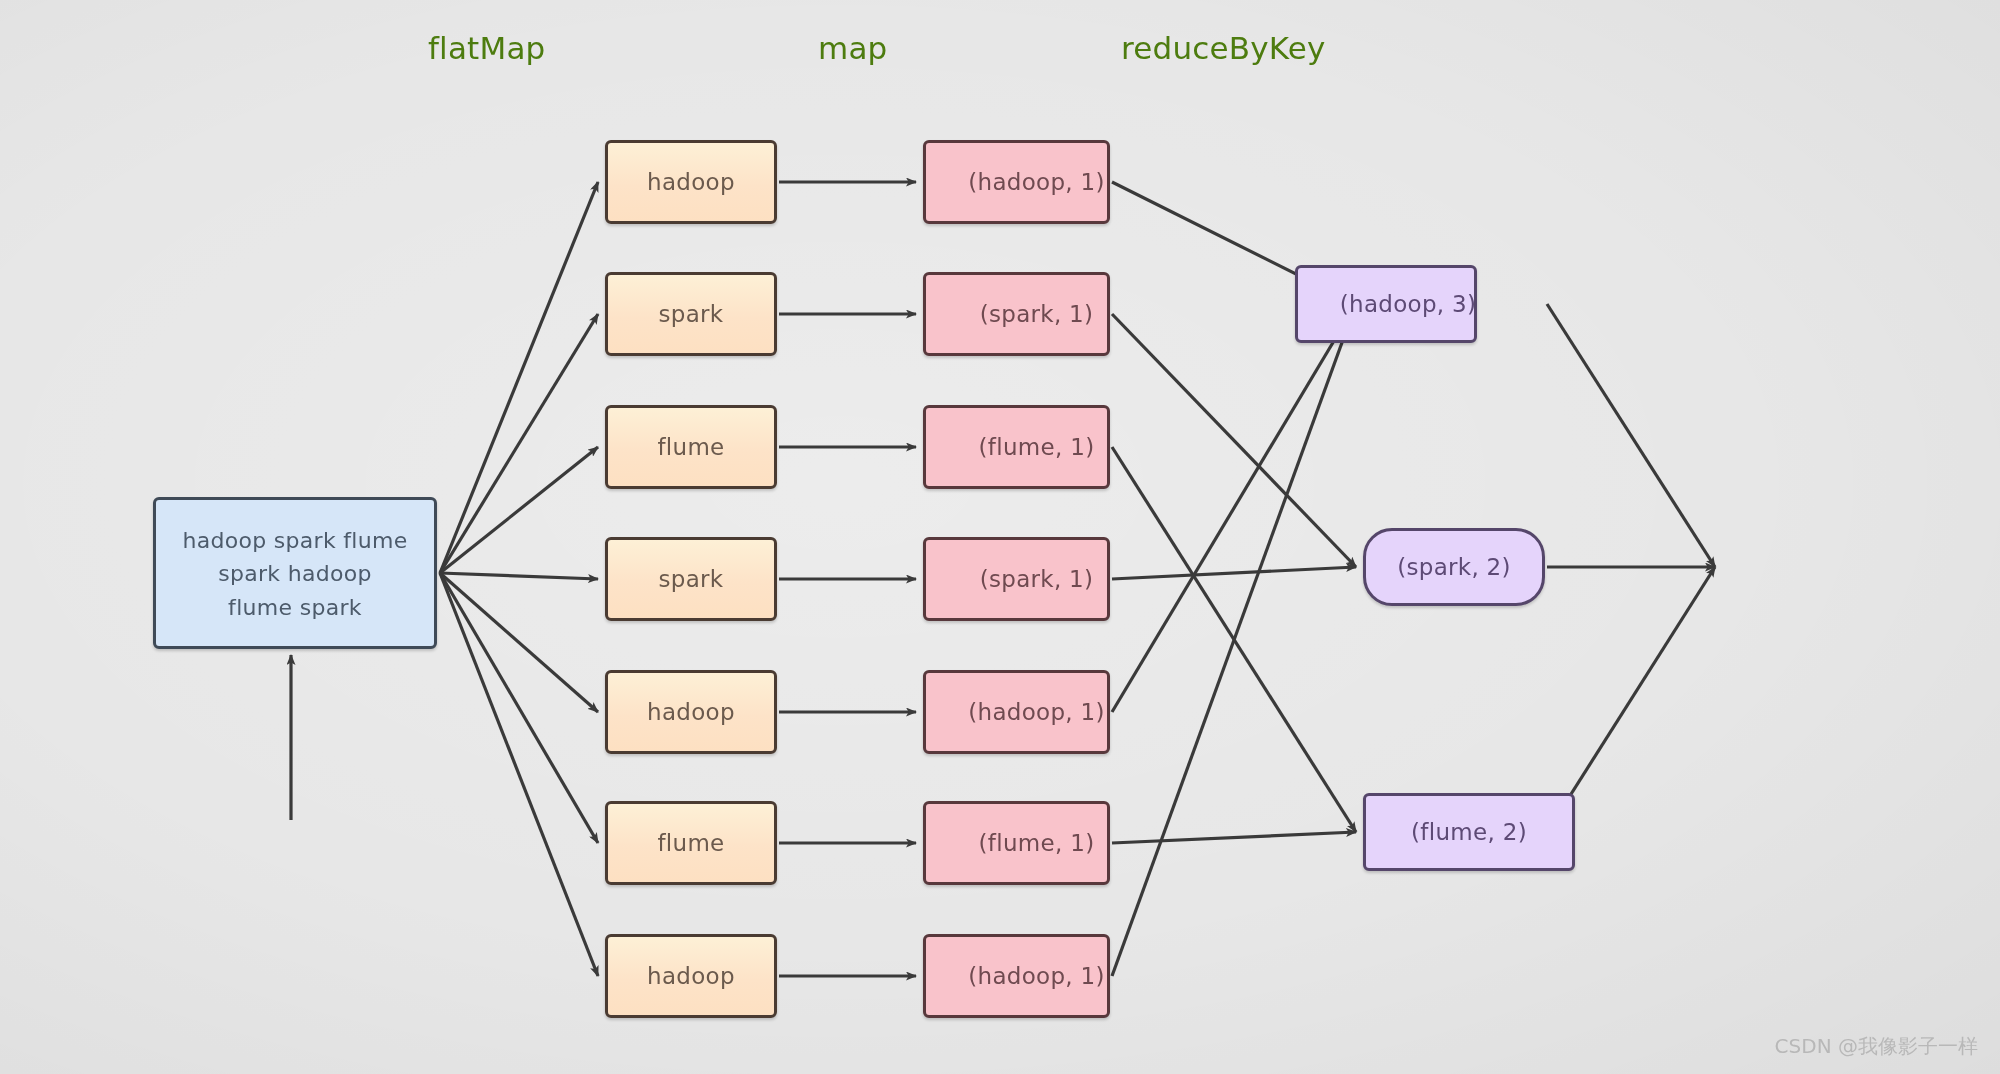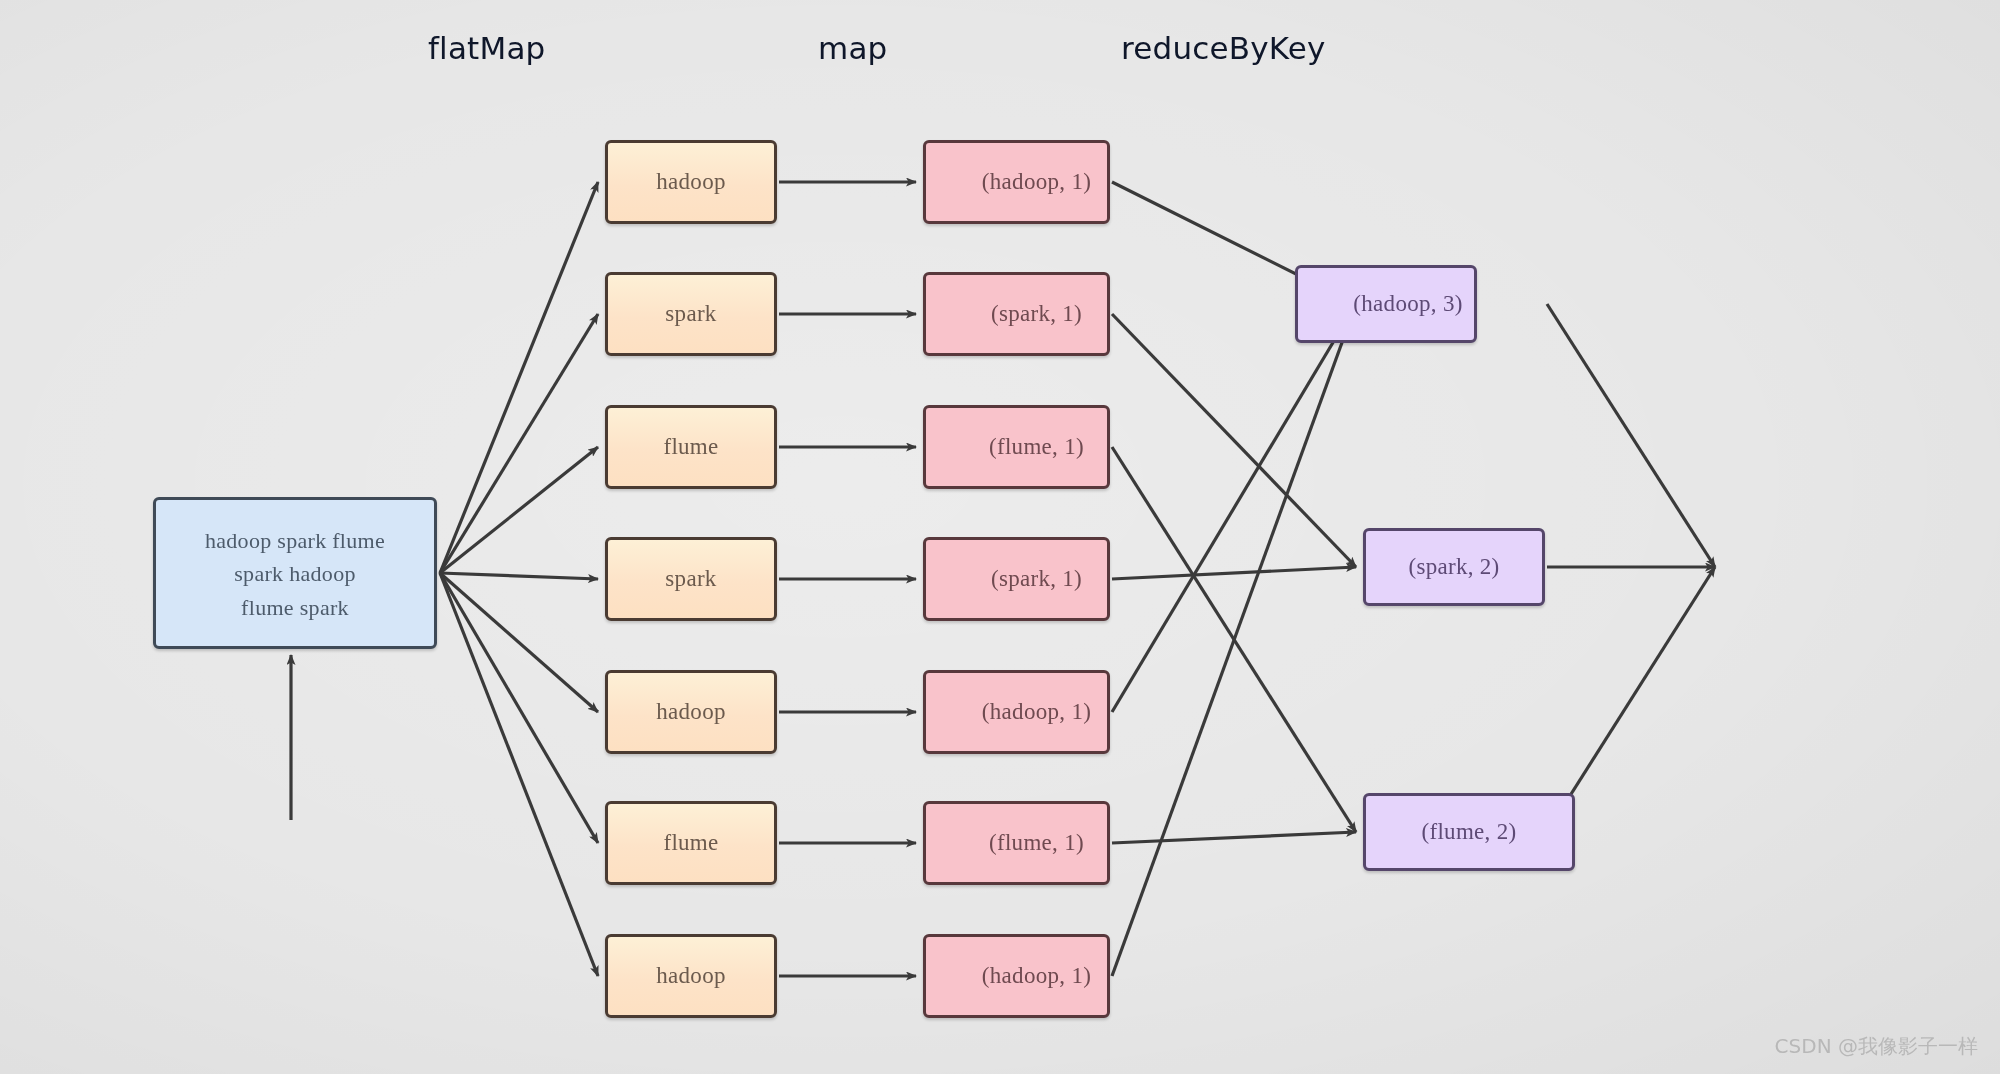--- a/index.html
+++ b/index.html
@@ -28,39 +28,38 @@
   #edges {
     position: absolute;
     left: 0; top: 0;
     width: 2000px; height: 1074px;
     z-index: 1;
   }
 
   .stage-label {
     position: absolute;
     z-index: 3;
-    color: #0f172a;
+    color: #4d7c0f;
     font-size: 31px;
     font-family: "DejaVu Sans", sans-serif;
     letter-spacing: .2px;
     white-space: nowrap;
   }
 
   .node {
     position: absolute;
     z-index: 2;
     display: flex;
     align-items: center;
     justify-content: center;
     border-radius: 6px;
     font-size: 23px;
     letter-spacing: .3px;
     white-space: nowrap;
     box-shadow: 0 2px 3px rgba(0,0,0,0.18);
-    font-family: Liberation Serif, serif;
   }
 
   .node.flat {
     background: linear-gradient(180deg,#fdf0d6 0%, #fde3c8 55%, #fde0c2 100%);
     border: 3px solid #4a3b32;
     color: #6b5a4d;
   }
   .node.map {
     background: #f9c3cb;
     border: 3px solid #58383c;
@@ -170,19 +169,19 @@
       <div class="node flat" style="left: 605px; top: 801px; width: 172px; height: 84px;">flume</div>
       <div class="node flat" style="left: 605px; top: 934px; width: 172px; height: 84px;">hadoop</div>
       <div class="node map" style="left: 923px; top: 140px; width: 187px; height: 84px;">(hadoop, 1)</div>
       <div class="node map" style="left: 923px; top: 272px; width: 187px; height: 84px;">(spark, 1)</div>
       <div class="node map" style="left: 923px; top: 405px; width: 187px; height: 84px;">(flume, 1)</div>
       <div class="node map" style="left: 923px; top: 537px; width: 187px; height: 84px;">(spark, 1)</div>
       <div class="node map" style="left: 923px; top: 670px; width: 187px; height: 84px;">(hadoop, 1)</div>
       <div class="node map" style="left: 923px; top: 801px; width: 187px; height: 84px;">(flume, 1)</div>
       <div class="node map" style="left: 923px; top: 934px; width: 187px; height: 84px;">(hadoop, 1)</div>
       <div class="node reduce" style="left: 1295px; top: 265px; width: 182px; height: 78px; padding-left: 44px;">(hadoop, 3)</div>
-      <div class="node reduce" style="left: 1363px; top: 528px; width: 182px; height: 78px;">(spark, 2)</div>
+      <div class="node reduce" style="left: 1363px; top: 528px; width: 182px; height: 78px; border-radius: 29px;">(spark, 2)</div>
       <div class="node reduce" style="left: 1363px; top: 793px; width: 212px; height: 78px;">(flume, 2)</div>
     </div>
 
 
   <div id="watermark">CSDN @我像影子一样</div>
 </div>
 
 </body></html>

